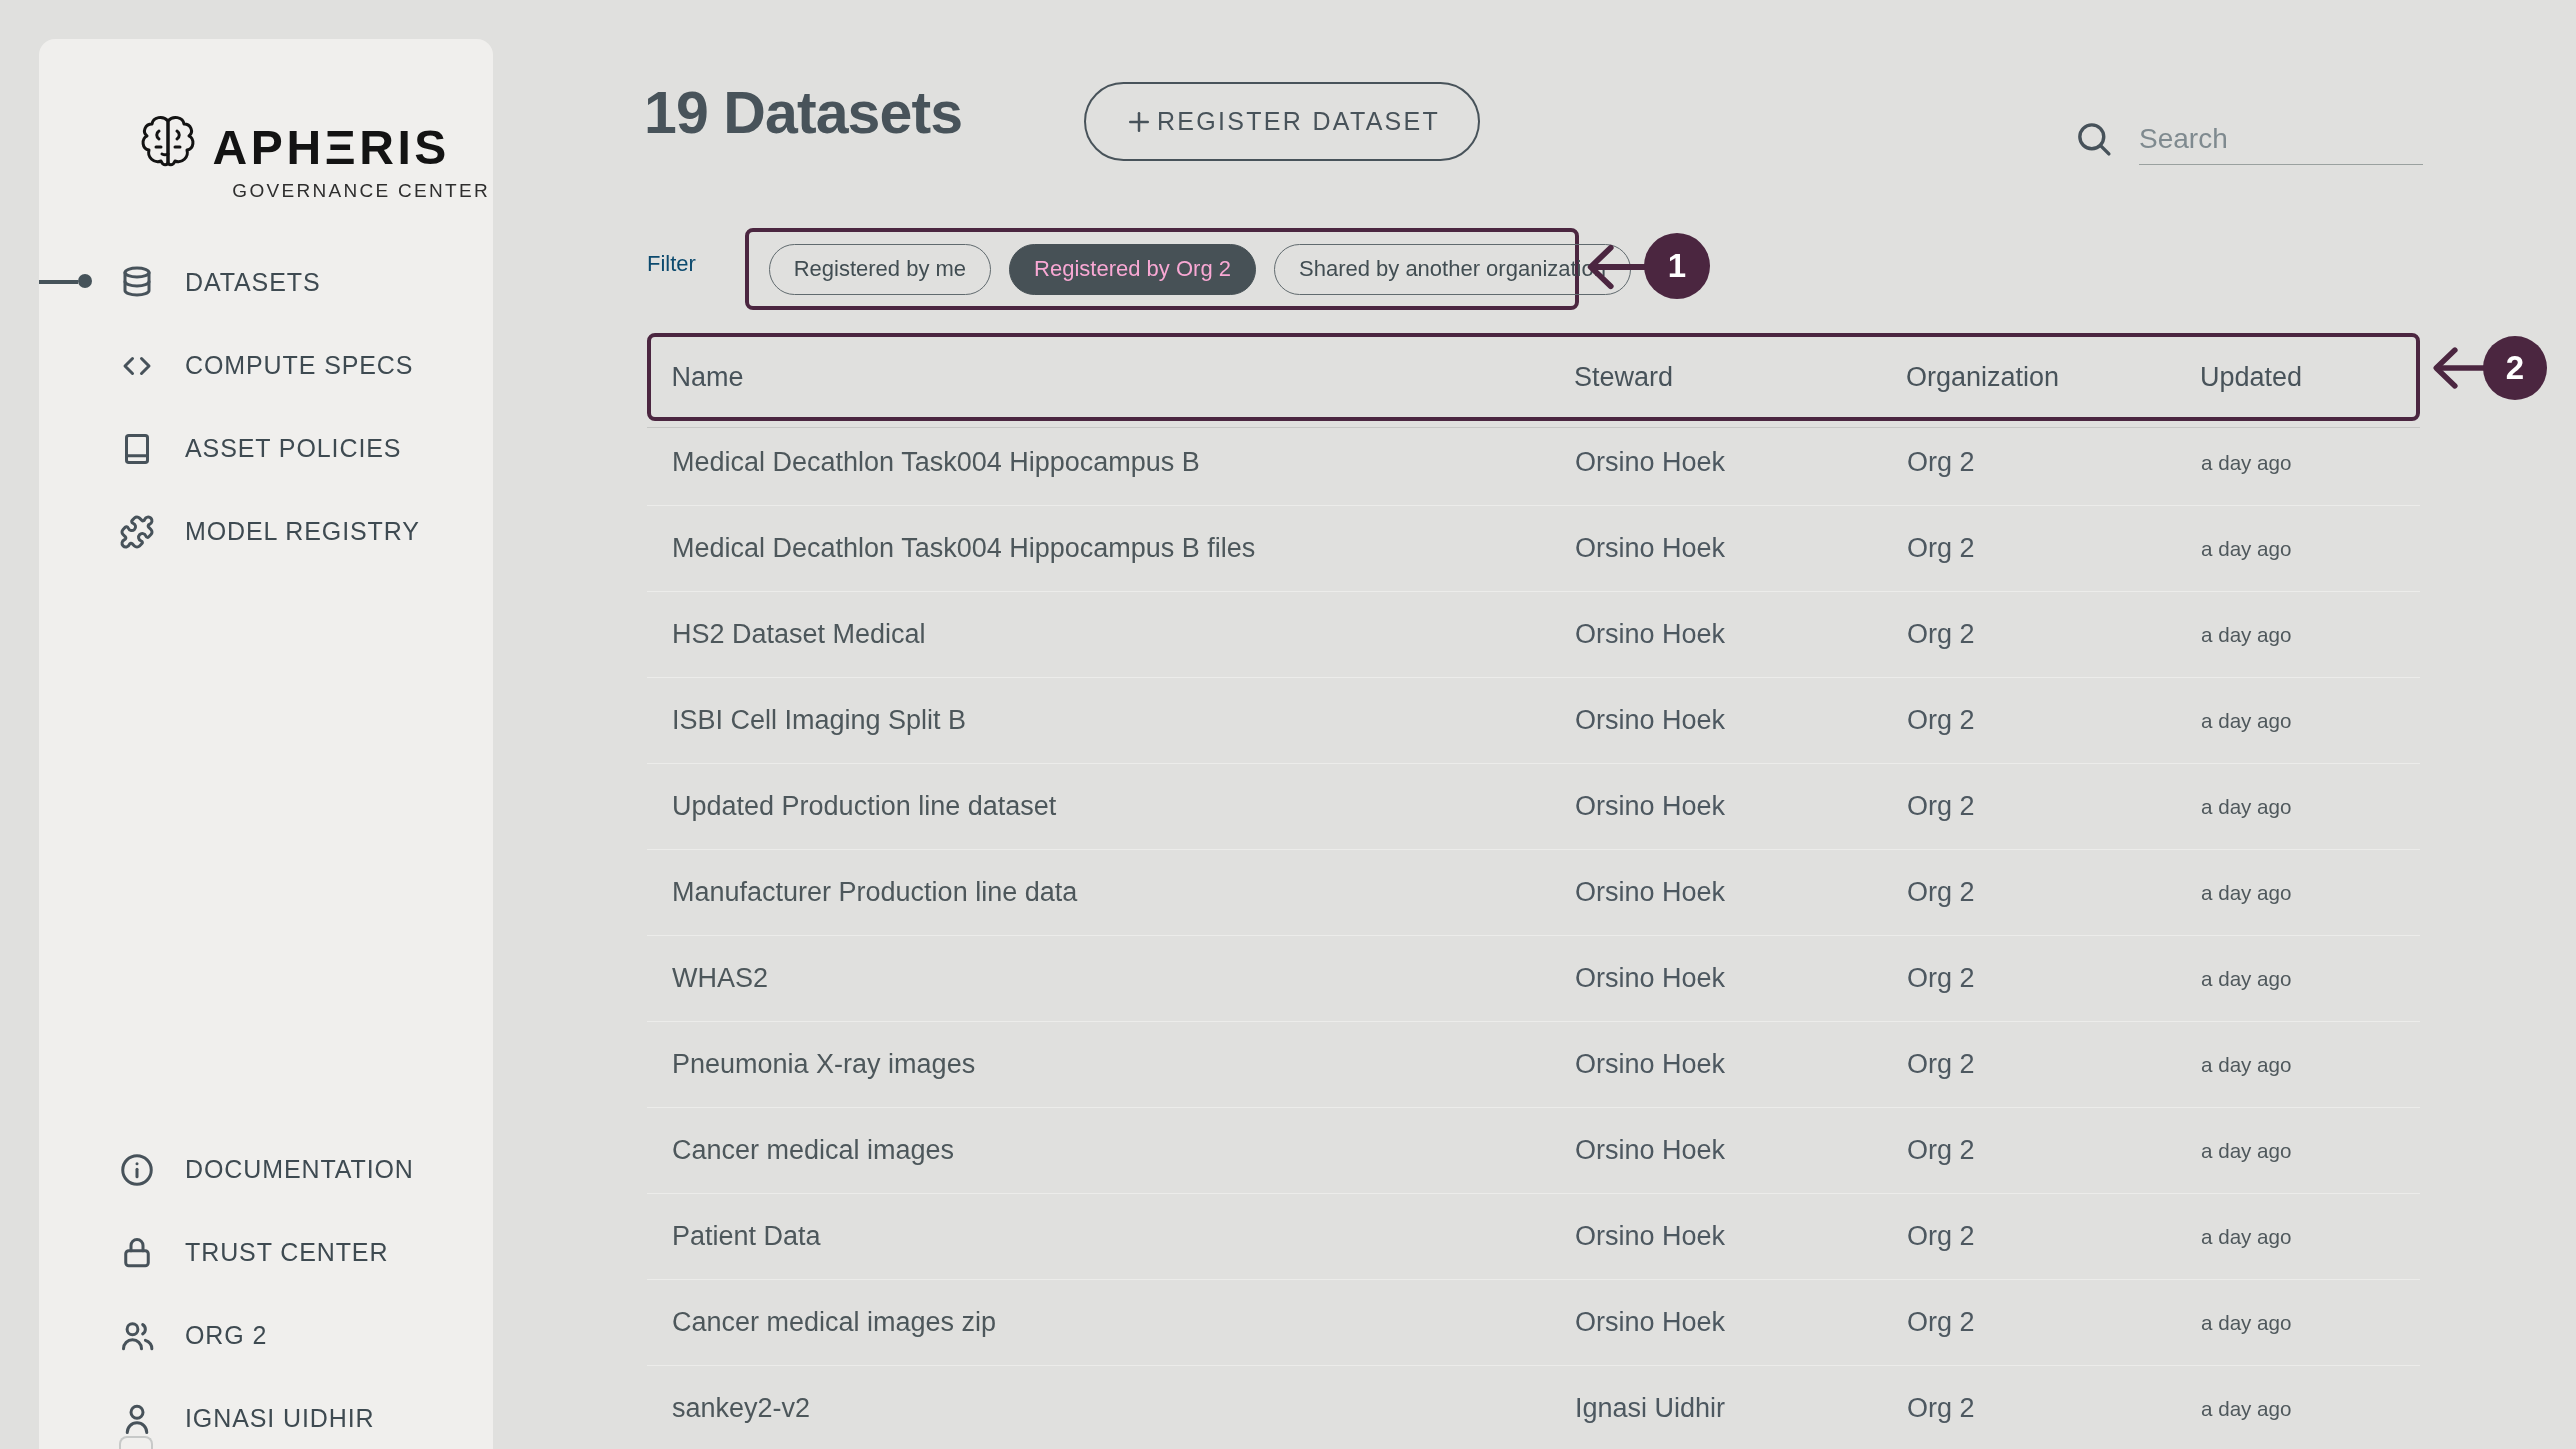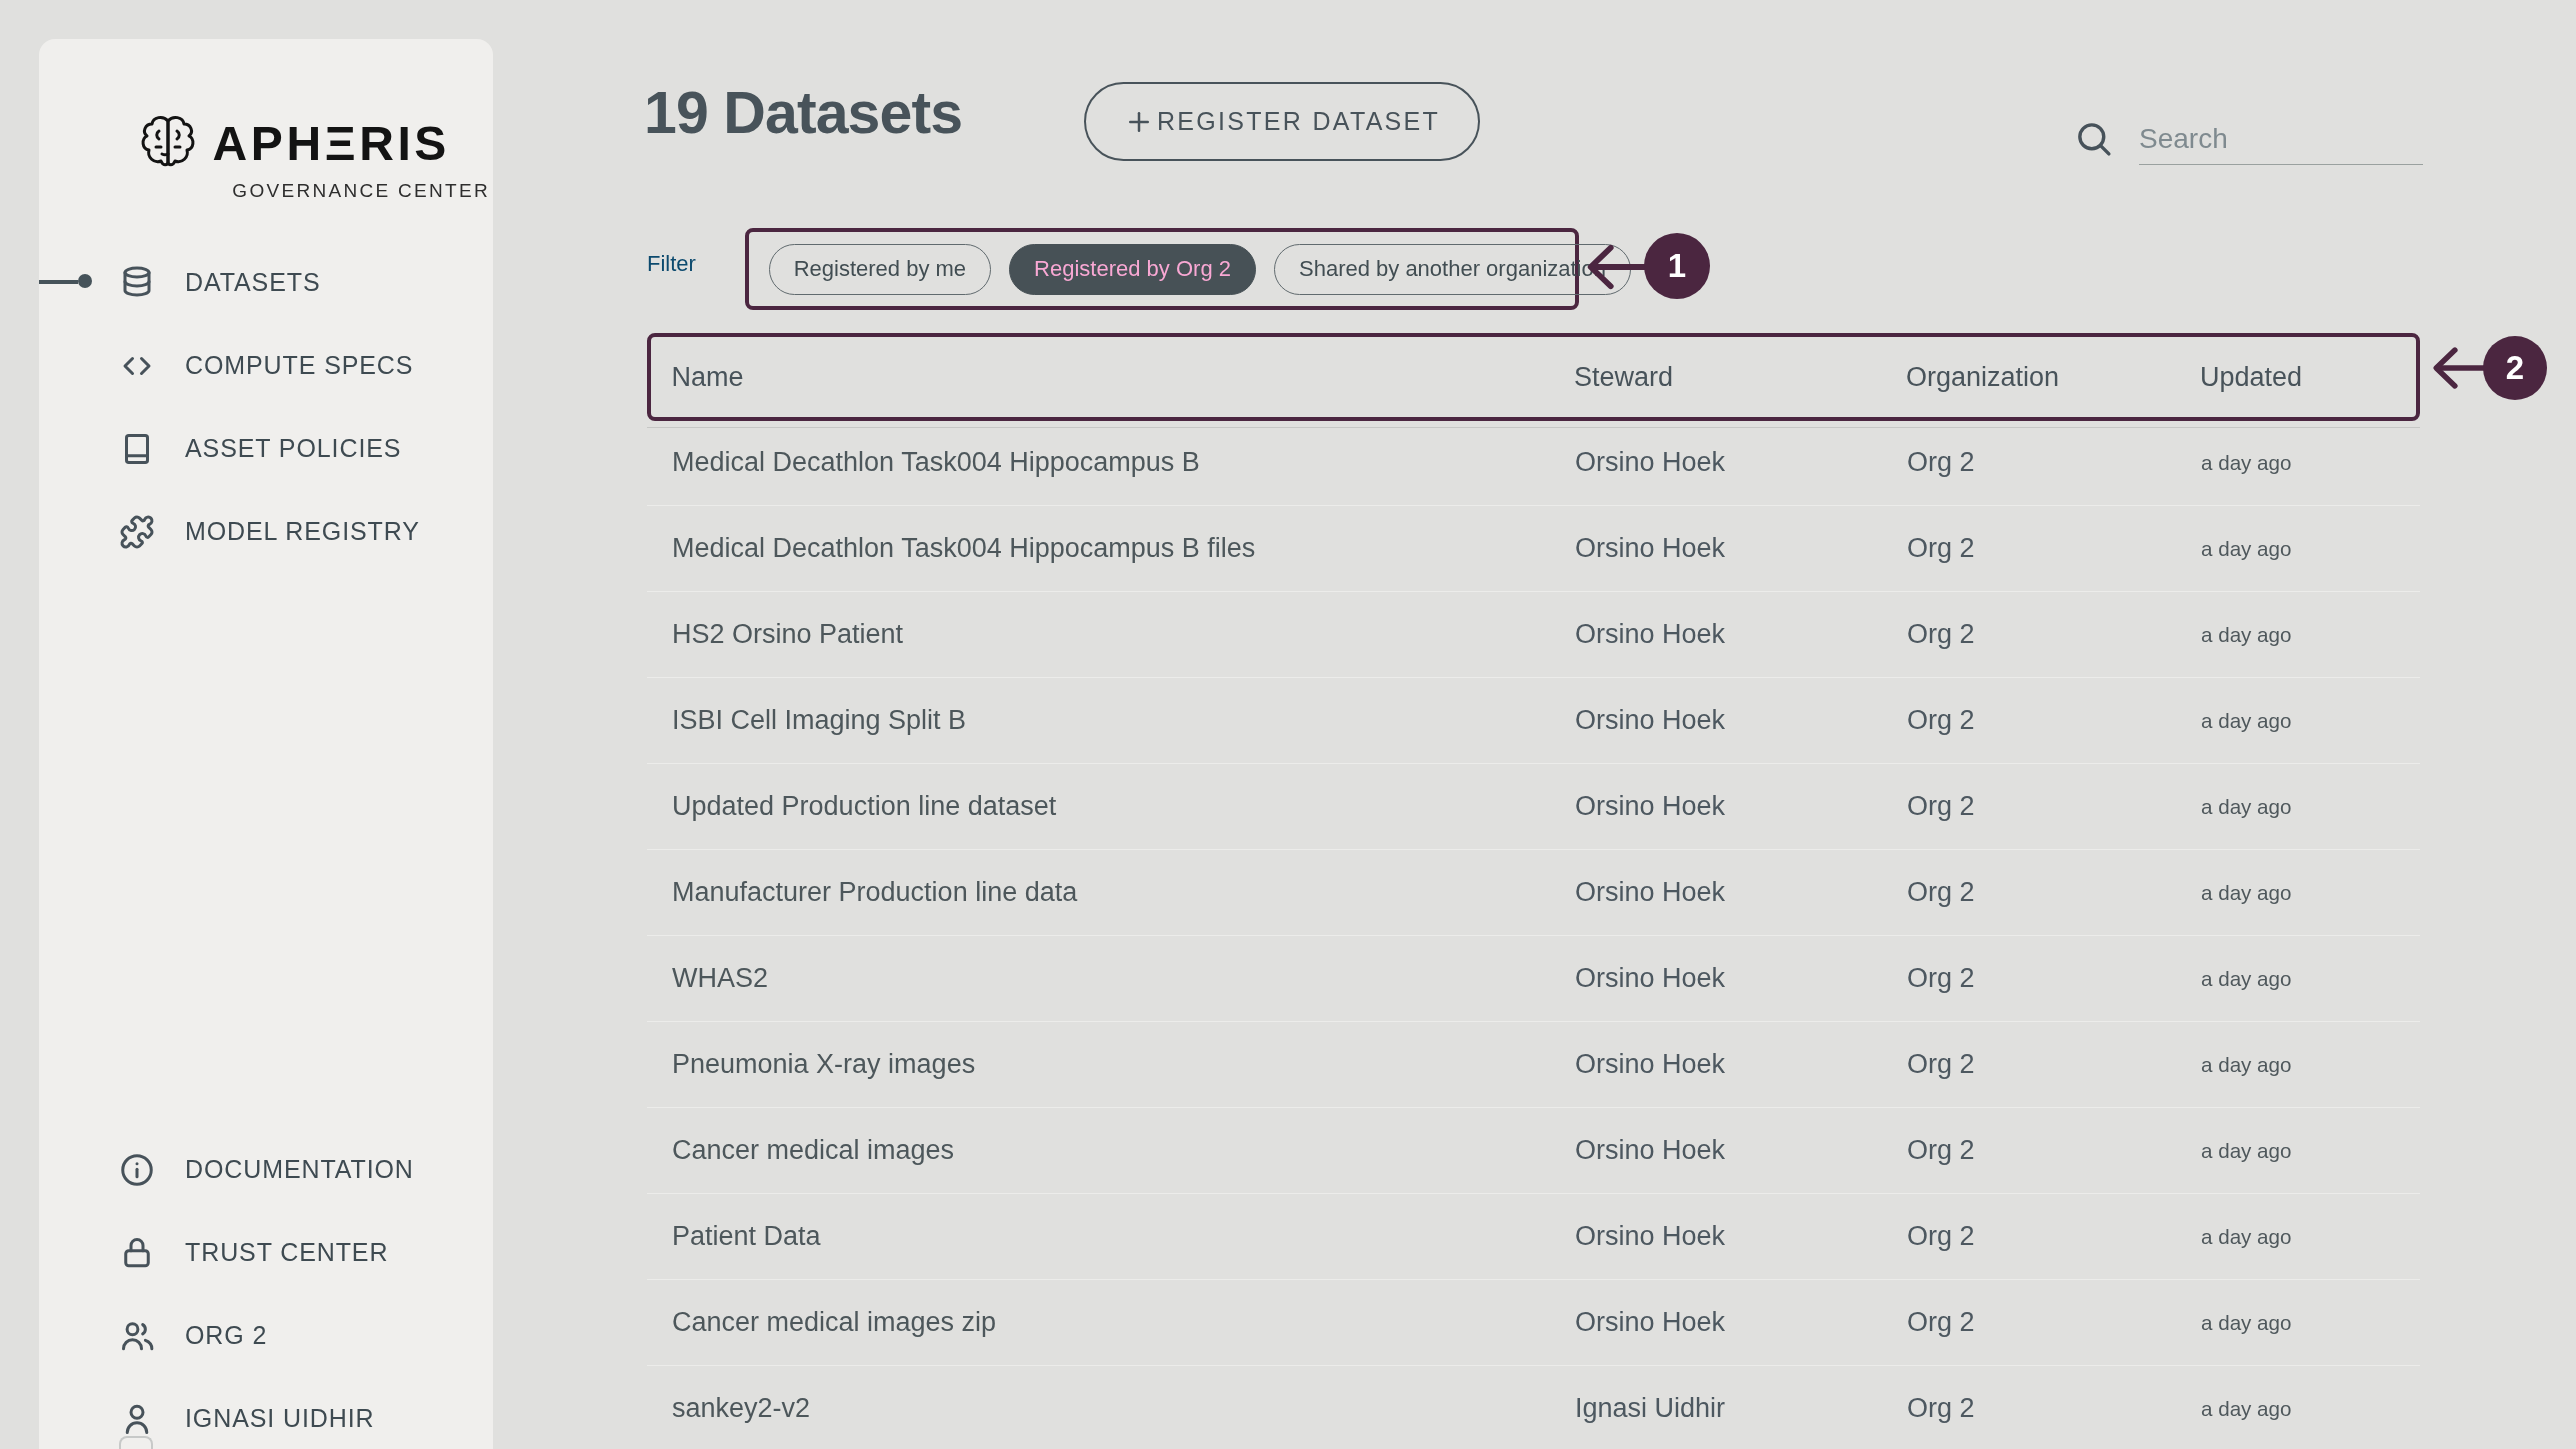--- a/index.html
+++ b/index.html
@@ -11,21 +11,21 @@
     font-family:"Liberation Sans", sans-serif;
     color:#47525a;
   }
 
   
   .sidebar {
     position:absolute; left:39px; top:39px; width:454px; height:1410px;
     background:#f0efed; border-radius:16px 16px 0 0;
   }
   .logo { position:absolute; left:97px; top:72px; width:354px; }
-  .logo-top { display:flex; align-items:center; gap:12.5px; }
+  .logo-top { display:flex; align-items:flex-end; gap:12.5px; }
   .brain { width:64px; height:64px; flex:0 0 auto; }
   .brand {
     font-size:48px; font-weight:600; letter-spacing:3.6px; color:#131313; white-space:nowrap;
   }
   .logo-sub {
     margin-top:5.4px; text-align:right; font-size:19px; letter-spacing:2.3px;
     font-weight:500; color:#2e2e2e;
   }
   nav.nav-top   { position:absolute; left:0; top:202px;  width:100%; }
   nav.nav-bottom{ position:absolute; left:0; top:1089px; width:100%; }
@@ -275,21 +275,21 @@
       </div>
 
       <div class="row grid">
         <div class="cell name">Medical Decathlon Task004 Hippocampus B files</div>
         <div class="cell">Orsino Hoek</div>
         <div class="cell">Org 2</div>
         <div class="cell updated">a day ago</div>
       </div>
 
       <div class="row grid">
-        <div class="cell name">HS2 Orsino Patient</div>
+        <div class="cell name">HS2 Dataset Medical</div>
         <div class="cell">Orsino Hoek</div>
         <div class="cell">Org 2</div>
         <div class="cell updated">a day ago</div>
       </div>
 
       <div class="row grid">
         <div class="cell name">ISBI Cell Imaging Split B</div>
         <div class="cell">Orsino Hoek</div>
         <div class="cell">Org 2</div>
         <div class="cell updated">a day ago</div>

